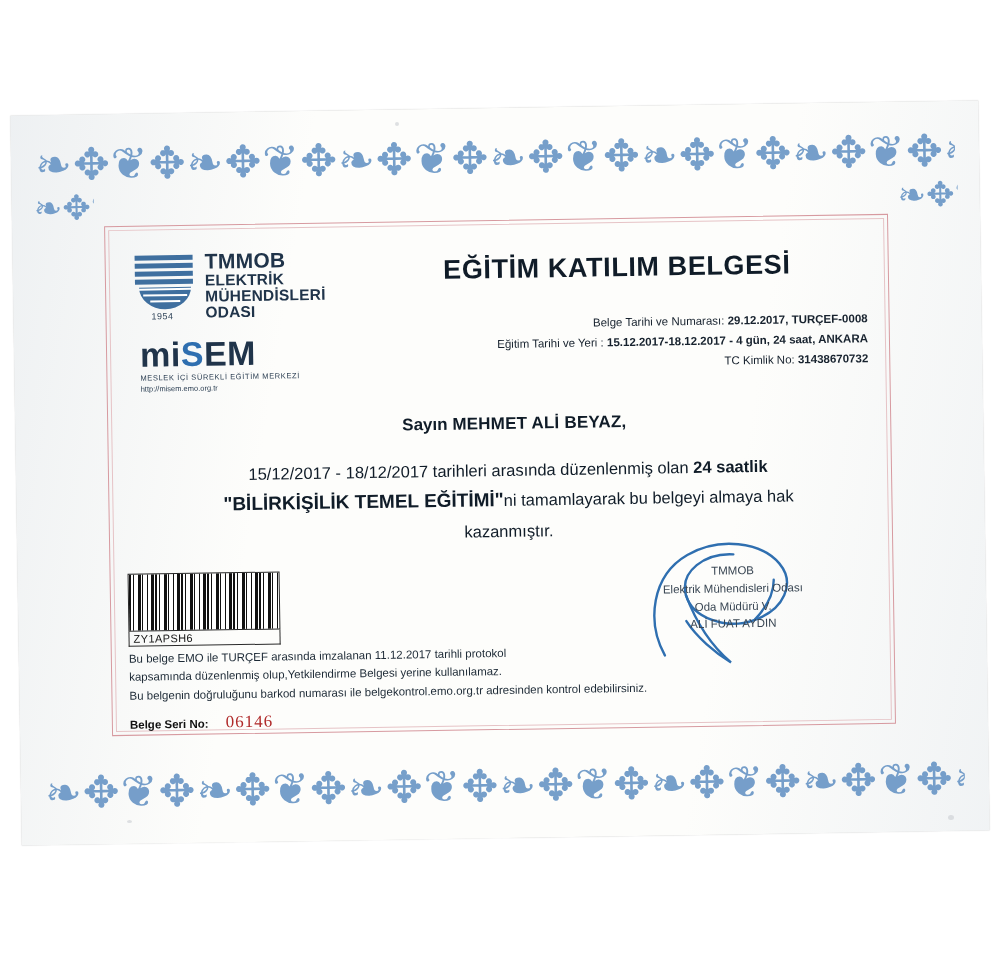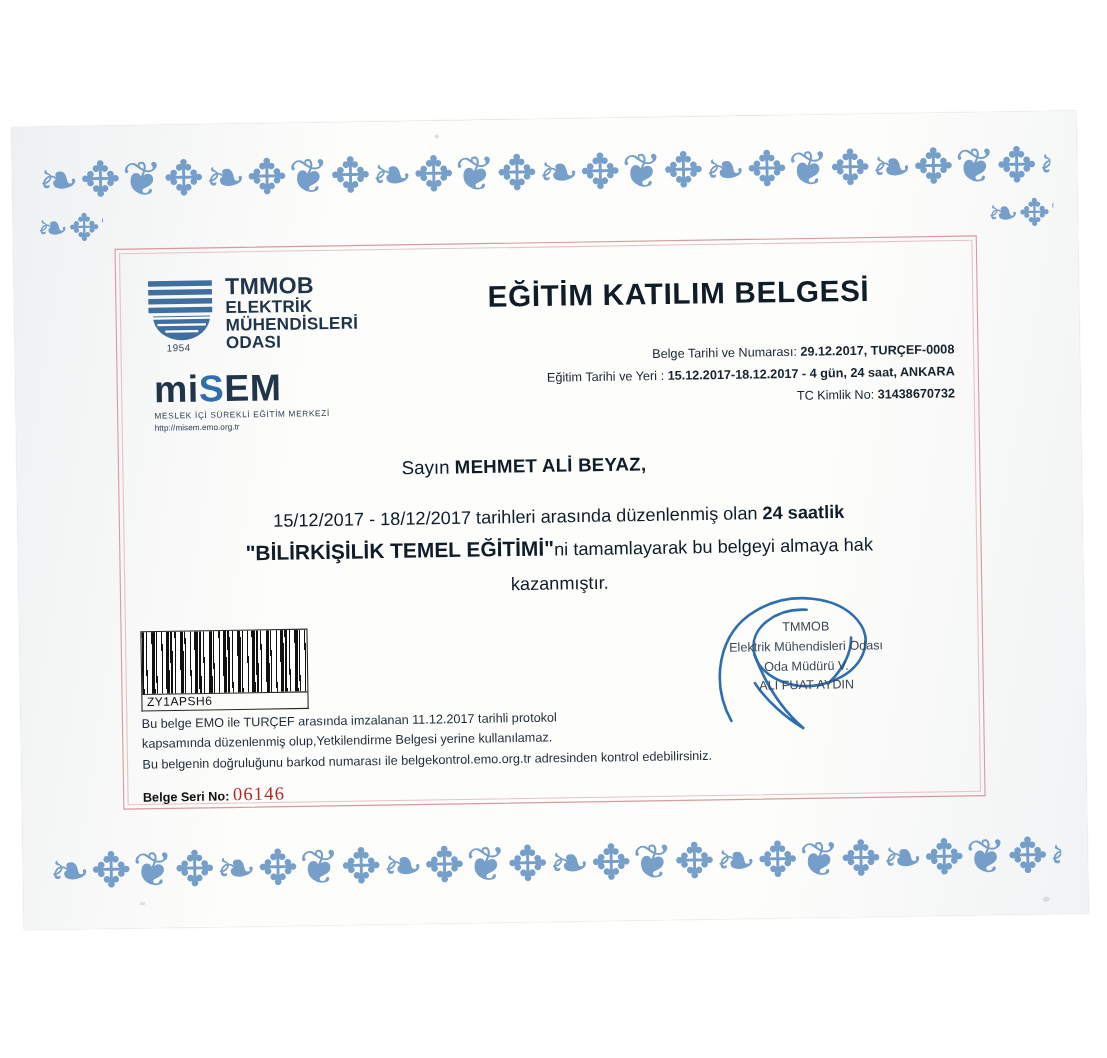--- a/index.html
+++ b/index.html
@@ -189,21 +189,21 @@
   #meta .val { font-weight: 700; }
 
   
   #salutation {
     position: absolute;
     left: 250px;
     top: 186px;
     font-size: 17px;
     color: #101c28;
   }
-  #salutation .sy { font-weight: 400; }
+  #salutation .sy { font-weight: 700; margin-left: 37px; }
   #salutation .nm { font-weight: 700; letter-spacing: .2px; }
 
   #body-text {
     position: absolute;
     left: 52px;
     right: 36px;
     top: 228px;
     text-align: center;
     font-size: 16.5px;
     line-height: 1.72;
@@ -272,20 +272,21 @@
     left: 10px;
     top: 480px;
     font-size: 11.5px;
     color: #111;
   }
   #serial-row .lbl { font-weight: 700; }
   #serial-row .num {
     color: #b02a2a;
     font-size: 17px;
     font-weight: 400;
+    margin-left: 14px;
     letter-spacing: 1px;
     font-family: "Liberation Serif", serif;
   }
 
   
   .speck {
     position: absolute;
     background: #c9cdd2;
     border-radius: 50%;
     opacity: .6;

